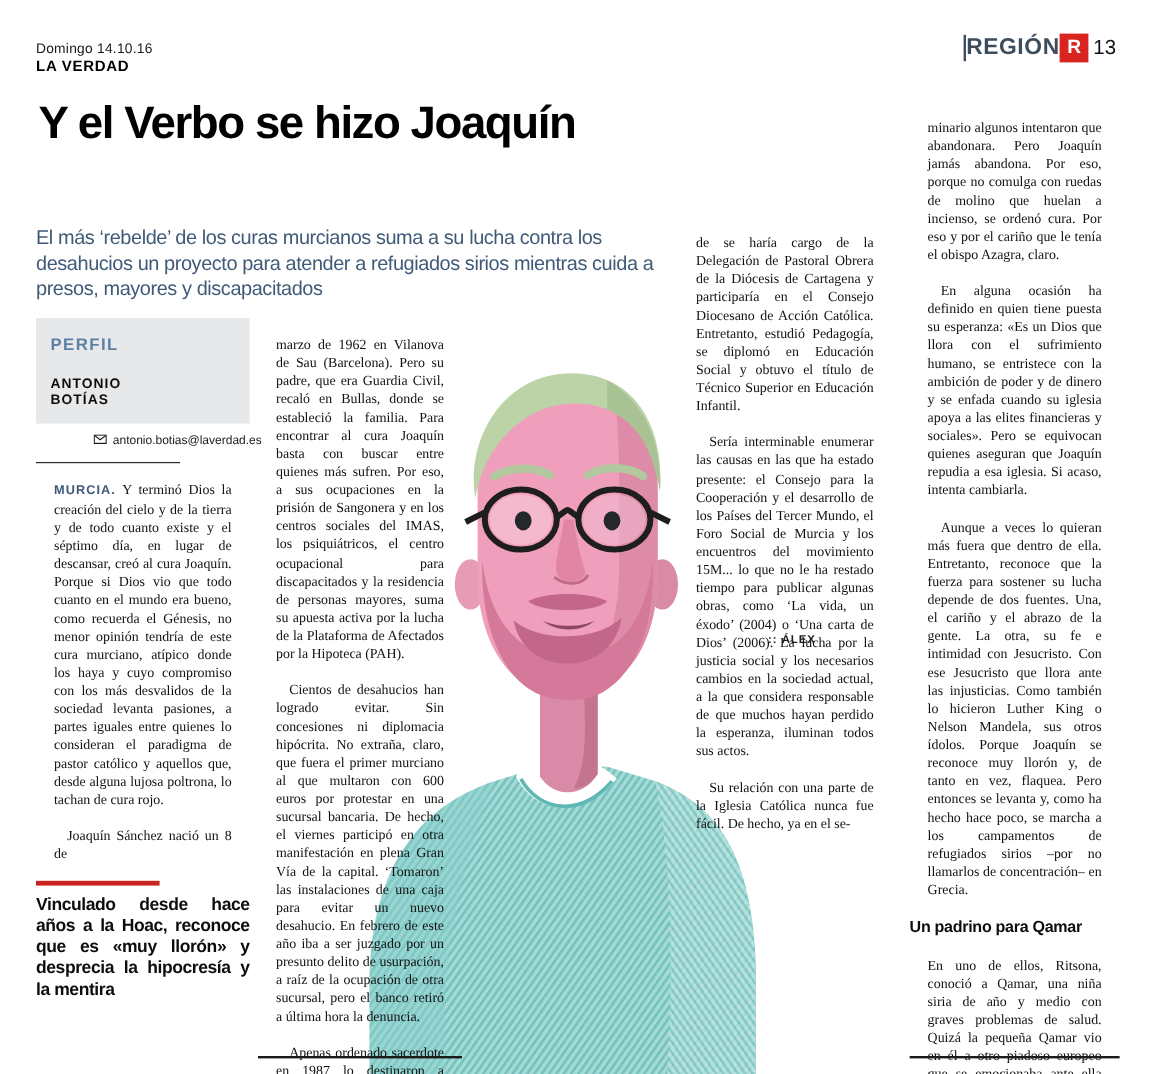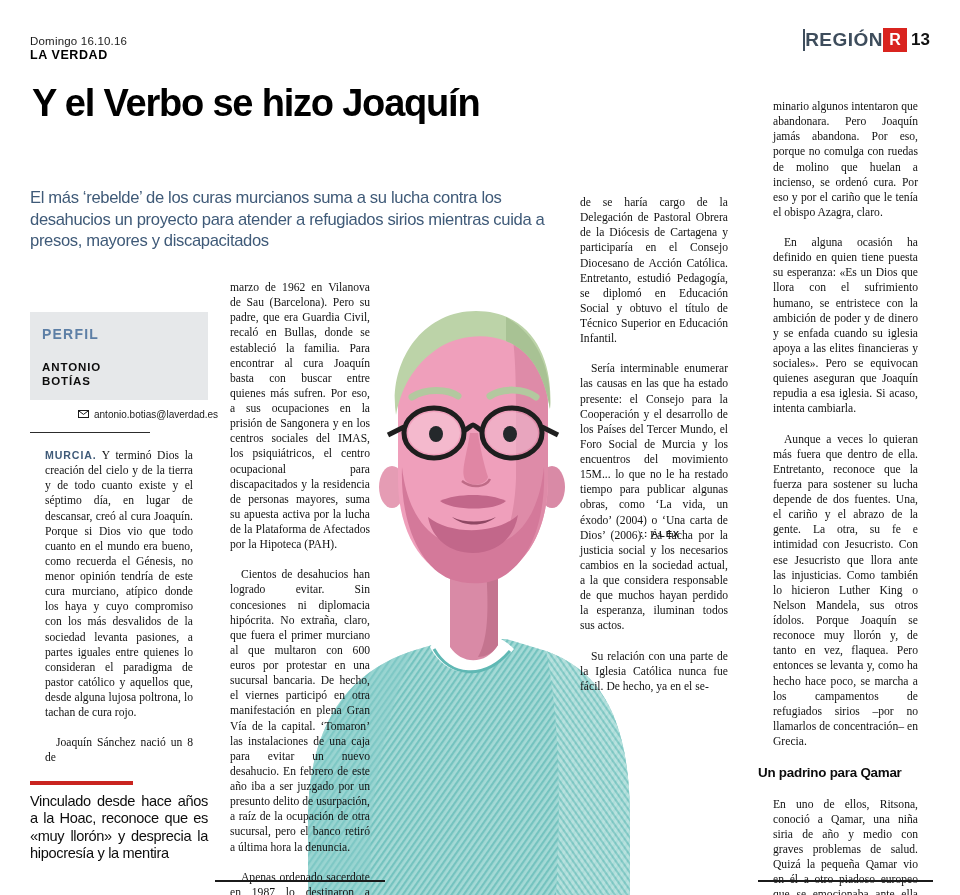--- a/index.html
+++ b/index.html
@@ -33,21 +33,21 @@
     font-family:"Liberation Sans", sans-serif;
     font-weight:bold; font-size:19px; letter-spacing:0.5px; color:#3e4d5c;
   }
   .section-tag .rbox {
     width:24px; height:24px; background:#d9241f; color:#fff;
     font-family:"Liberation Sans", sans-serif; font-weight:bold; font-size:16px;
     display:flex; align-items:center; justify-content:center;
   }
   .section-tag .pagenum {
     font-family:"Liberation Sans", sans-serif;
-    font-weight:bold; font-size:17px; color:#111; margin-left:4px;
+    font-weight:normal; font-size:17px; color:#111; margin-left:4px;
   }
 
   
   .headline {
     position:absolute; left:32px; top:84px; width:620px;
     font-family:"Liberation Sans", sans-serif;
     font-weight:bold; font-size:38px; line-height:1.03;
     letter-spacing:-1.2px; color:#000000;
   }
   .subhead {
@@ -58,21 +58,21 @@
   }
 
   
   .col { position:absolute; font-size:11.6px; line-height:1.305; text-align:justify; }
   .col p { margin:0; text-indent:11px; }
   .col p.first { text-indent:0; }
 
   
   .c1 { left:30px; top:265px; width:178px; }
   .perfil-box {
-    background:#e6e8ea; width:178px; height:88px; position:relative;margin-top:47px;
+    background:#e6e8ea; width:178px; height:88px; position:relative;
   }
   .perfil-box .perfil {
     position:absolute; left:12px; top:13px;
     font-family:"Liberation Sans", sans-serif; font-weight:bold;
     font-size:14px; letter-spacing:1.2px; color:#5d7fa6;
   }
   .perfil-box .author {
     position:absolute; left:12px; top:49px;
     font-family:"Liberation Sans", sans-serif; font-weight:bold;
     font-size:11.5px; letter-spacing:0.9px; line-height:1.18; color:#0d0d0d;
@@ -93,21 +93,21 @@
   .bodytext { font-family:"Liberation Serif", serif; font-size:11.6px; line-height:1.305; text-align:justify; }
   .bodytext p { margin:15px; text-indent:11px; }
   .bodytext p.first { text-indent:0; }
   .dateline {
     font-family:"Liberation Sans", sans-serif; font-weight:bold;
     font-size:10.6px; letter-spacing:0.9px; color:#3f5a78;
   }
 
   .red-rule { border-top:4px solid #c9241f; width:103px; margin:14px 0 8px 0; }
   .pullquote {
-    font-family:"Liberation Sans", sans-serif; font-weight:normal;
+    font-family:"Liberation Sans", sans-serif; font-weight:bold;
     font-size:14.6px; line-height:1.205; letter-spacing:-0.35px; color:#0d0d0d;
   }
 
   
   .c2 { left:215px; top:265px; width:170px; }
 
   
   .c3 { left:565px; top:180px; width:178px; }
   .credit {
     font-family:"Liberation Sans", sans-serif; font-weight:bold;
@@ -128,21 +128,21 @@
   
   .illo { position:absolute; left:300px; top:255px; width:330px; height:640px; }
   .illo svg { display:block; }
 </style>
 </head>
 <body>
 
 <div class="page">
 
   <div class="masthead">
-    <div class="date">Domingo 16.10.16</div>
+    <div class="date">Domingo 14.10.16</div>
     <div class="paper">LA VERDAD</div>
   </div>
 
   <div class="section-tag">
     <div class="bar"></div>
     <div class="region">REGIÓN</div>
     <div class="rbox">R</div>
     <div class="pagenum">13</div>
   </div>
 

